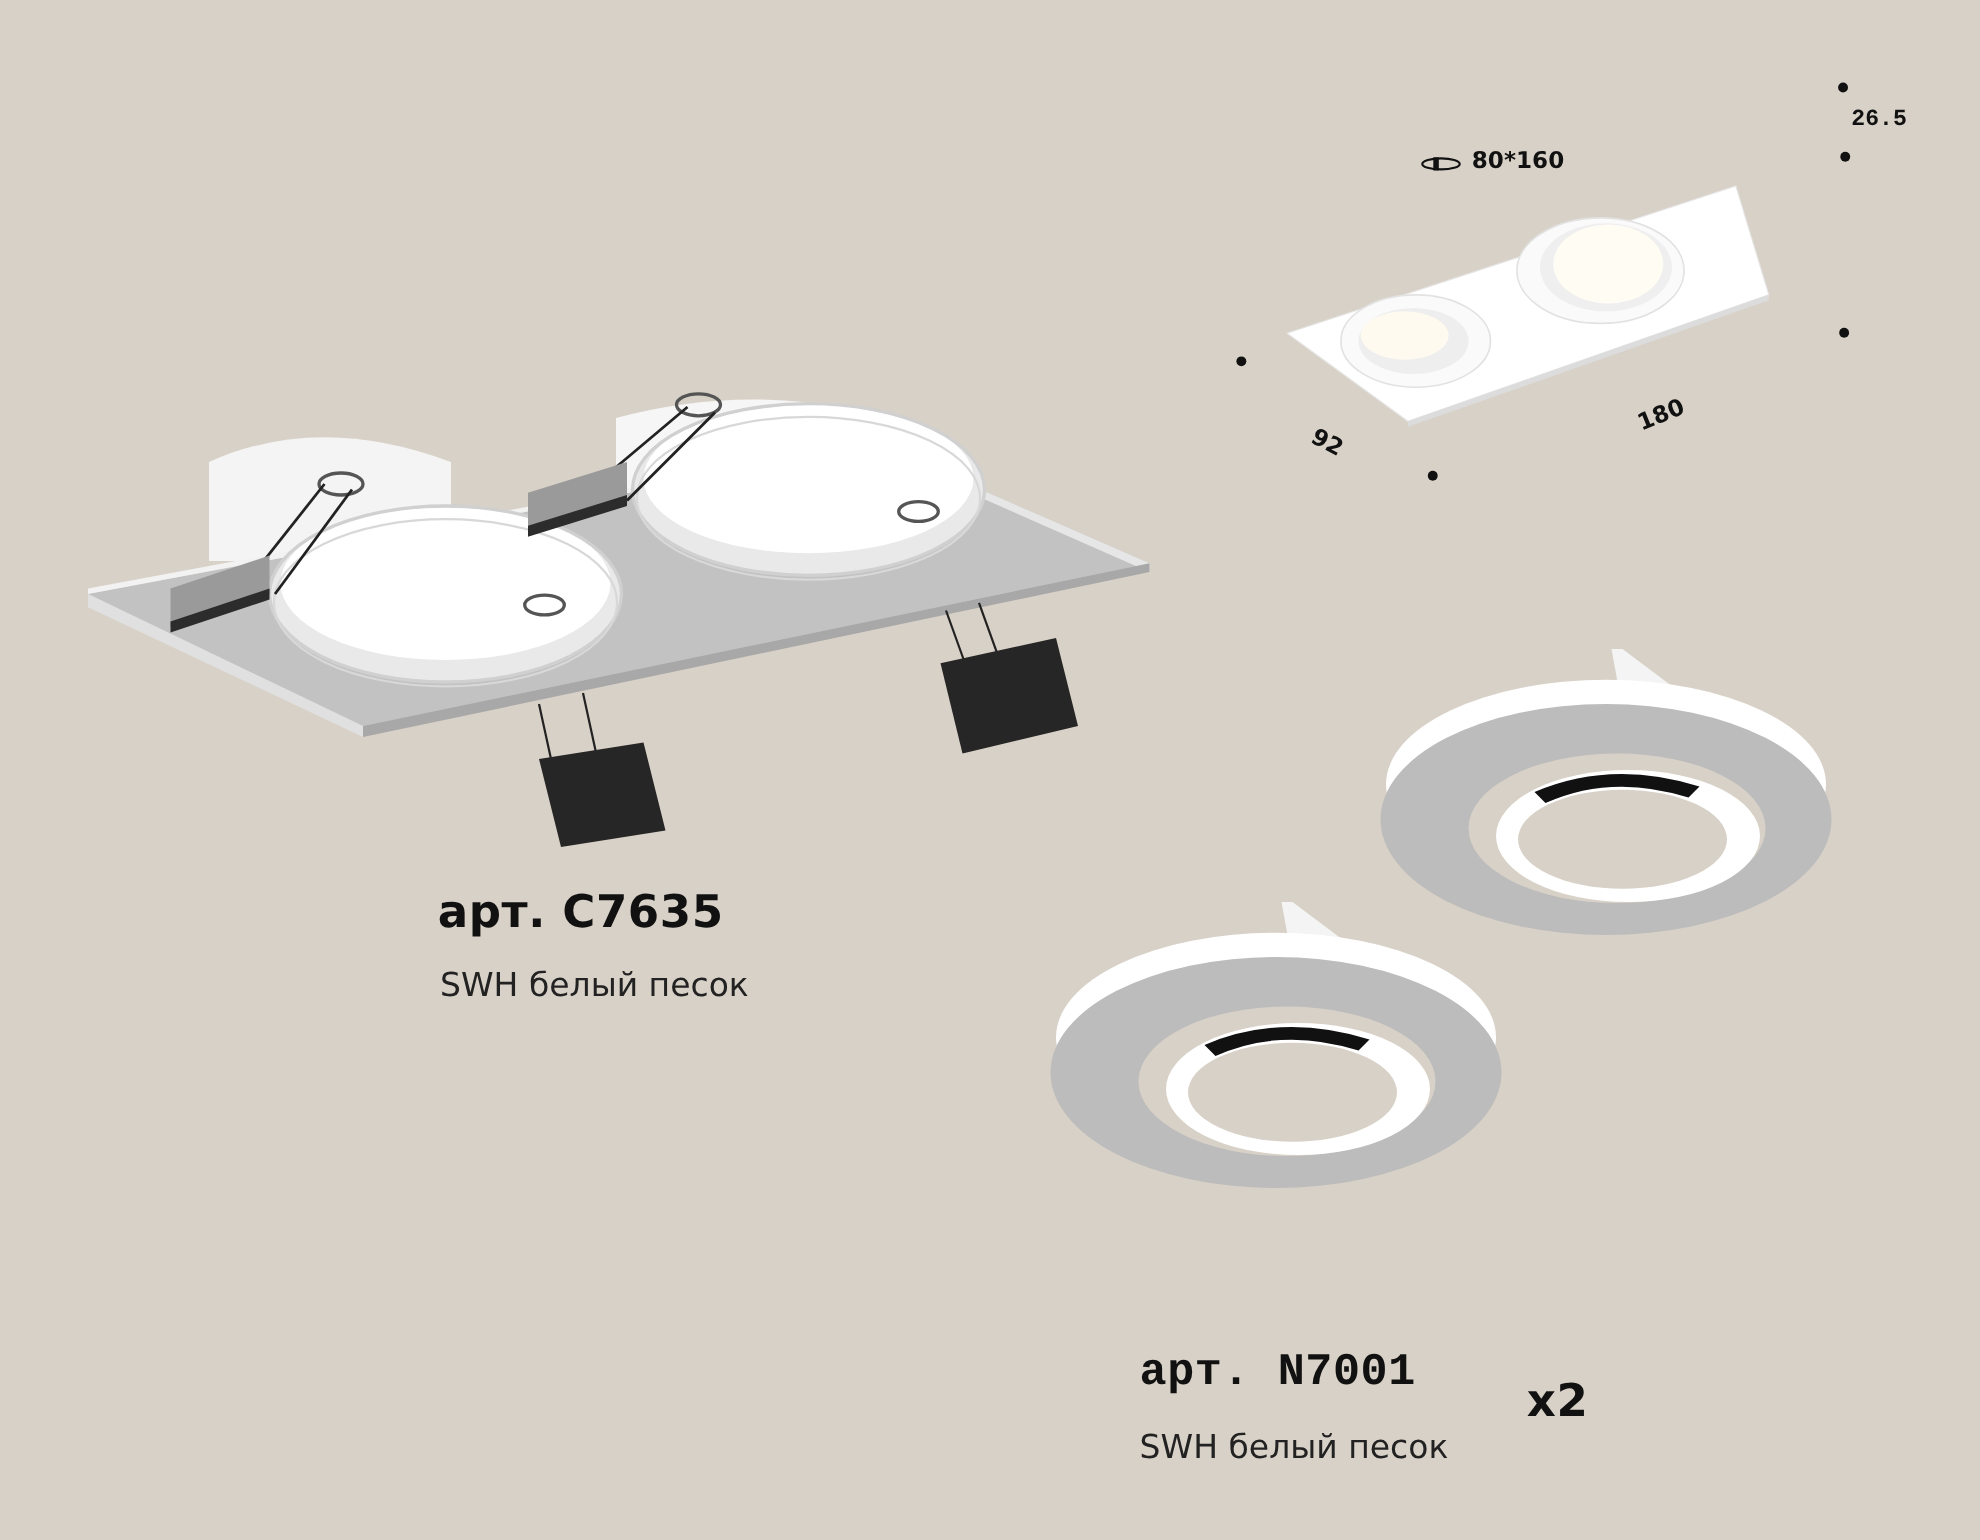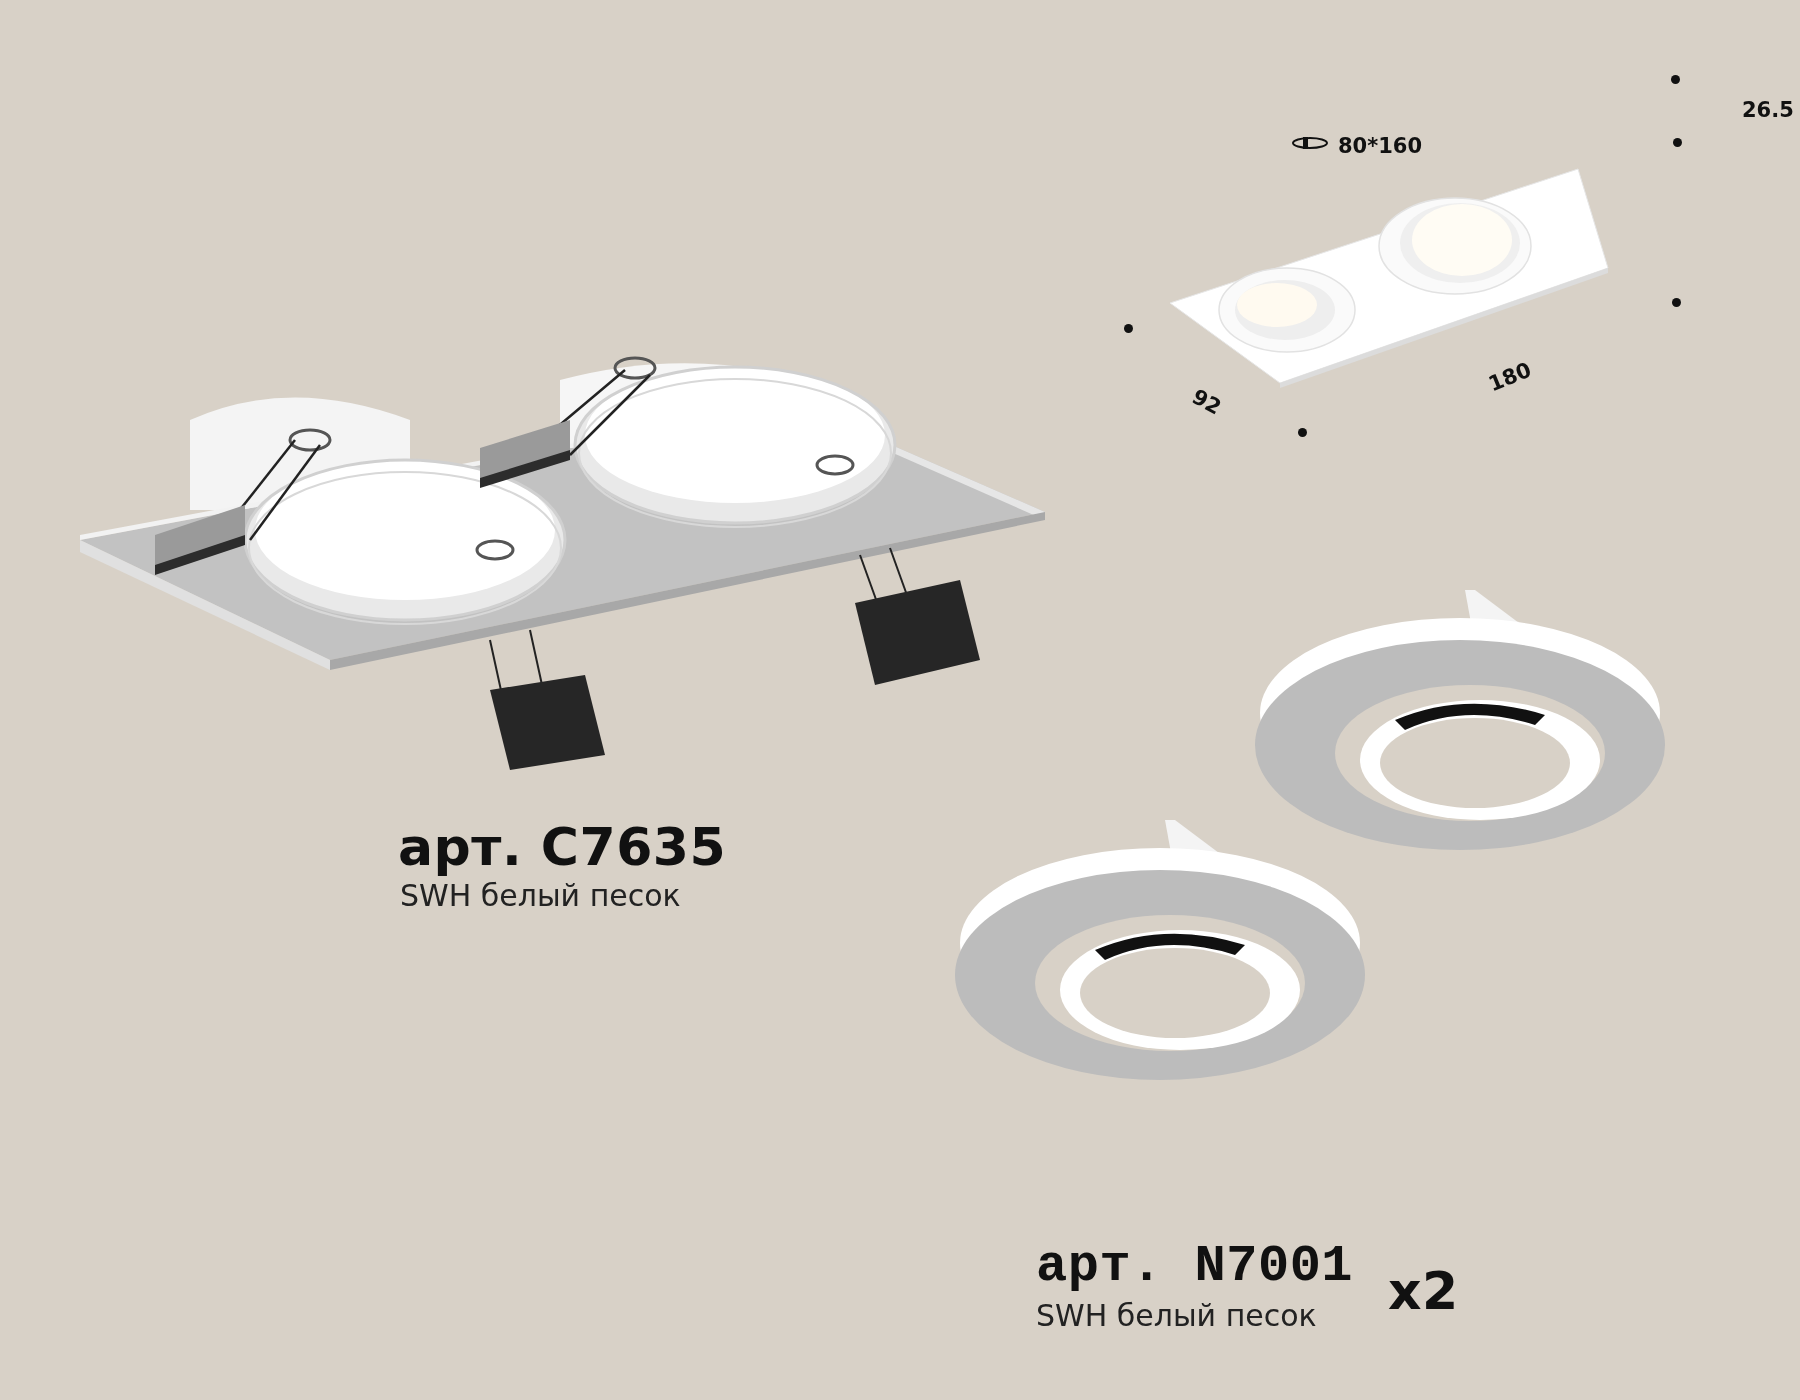--- a/index.html
+++ b/index.html
@@ -4,21 +4,21 @@
 <style>
   html, body { margin: 0; padding: 0; }
   body {
     width: 1800px; height: 1400px; overflow: hidden;
     background: #d8d1c7;
     position: relative;
     font-family: "DejaVu Sans", "Liberation Sans", sans-serif;
     color: #111;
   }
   .abs { position: absolute; }
-  .art-title { font-weight: bold; font-size: 52px; letter-spacing: 0.5px; color: #111; white-space: nowrap; margin-top: 12px; }
+  .art-title { font-weight: bold; font-size: 41px; letter-spacing: 0.5px; color: #111; white-space: nowrap; }
   .art-sub { font-size: 30px; color: #222; white-space: nowrap; }
   .dim { font-weight: bold; font-size: 21px; color: #111; white-space: nowrap; }
   .dot { width: 9px; height: 9px; border-radius: 50%; background: #111; }
   svg { display: block; }
 </style>
 </head>
 <body>
 
 <div class="abs" style="left:1160px; top:150px; width:460px; height:250px;">
   <svg width="460" height="250" viewBox="0 0 460 250">
@@ -29,32 +29,32 @@
     <ellipse cx="127" cy="160" rx="68" ry="42" fill="#fafafa" stroke="#e2e2e2" stroke-width="1.5"></ellipse>
     <ellipse cx="125" cy="160" rx="50" ry="30" fill="#eeeeee"></ellipse>
     <ellipse cx="117" cy="155" rx="40" ry="22" fill="#fffaf0"></ellipse>
 
     <ellipse cx="295" cy="96" rx="76" ry="48" fill="#fafafa" stroke="#e2e2e2" stroke-width="1.5"></ellipse>
     <ellipse cx="300" cy="93" rx="60" ry="40" fill="#efefef"></ellipse>
     <ellipse cx="302" cy="90" rx="50" ry="36" fill="#fffcf4"></ellipse>
   </svg>
 </div>
 
-<div class="abs" style="left:1290px; top:134px; display:flex; align-items:flex-start; gap:8px;">
+<div class="abs" style="left:1290px; top:134px; display:flex; align-items:flex-end; gap:8px;">
   <span>
     <svg width="40" height="18" viewBox="0 0 40 18">
       <ellipse cx="20" cy="9" rx="17" ry="5" fill="none" stroke="#111" stroke-width="2"></ellipse>
       <rect x="13" y="3" width="5" height="12" fill="#111"></rect>
     </svg>
   </span>
   <span class="dim">80*160</span>
 </div>
 
 <div class="abs dot" style="left:1671px; top:75px;"></div>
-<div class="abs dim" style="left:1742px; top:98px;">26.5</div>
+<div class="abs dim" style="left:1683px; top:98px;font-family:Liberation Mono, monospace;">26.5</div>
 <div class="abs dot" style="left:1673px; top:138px;"></div>
 
 <div class="abs dot" style="left:1124px; top:324px;"></div>
 <div class="abs dim" style="left:1192px; top:390px; transform:rotate(28deg);">92</div>
 <div class="abs dot" style="left:1298px; top:428px;"></div>
 
 <div class="abs dim" style="left:1488px; top:365px; transform:rotate(-22deg);">180</div>
 <div class="abs dot" style="left:1672px; top:298px;"></div>
 
 <div class="abs" style="left:70px; top:340px; width:990px; height:440px;">

